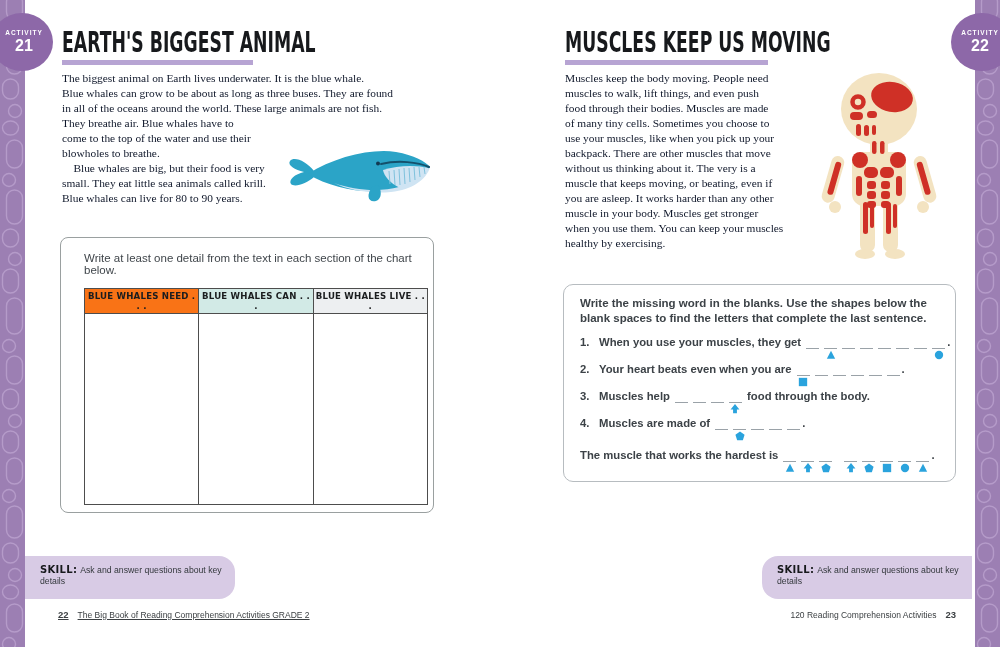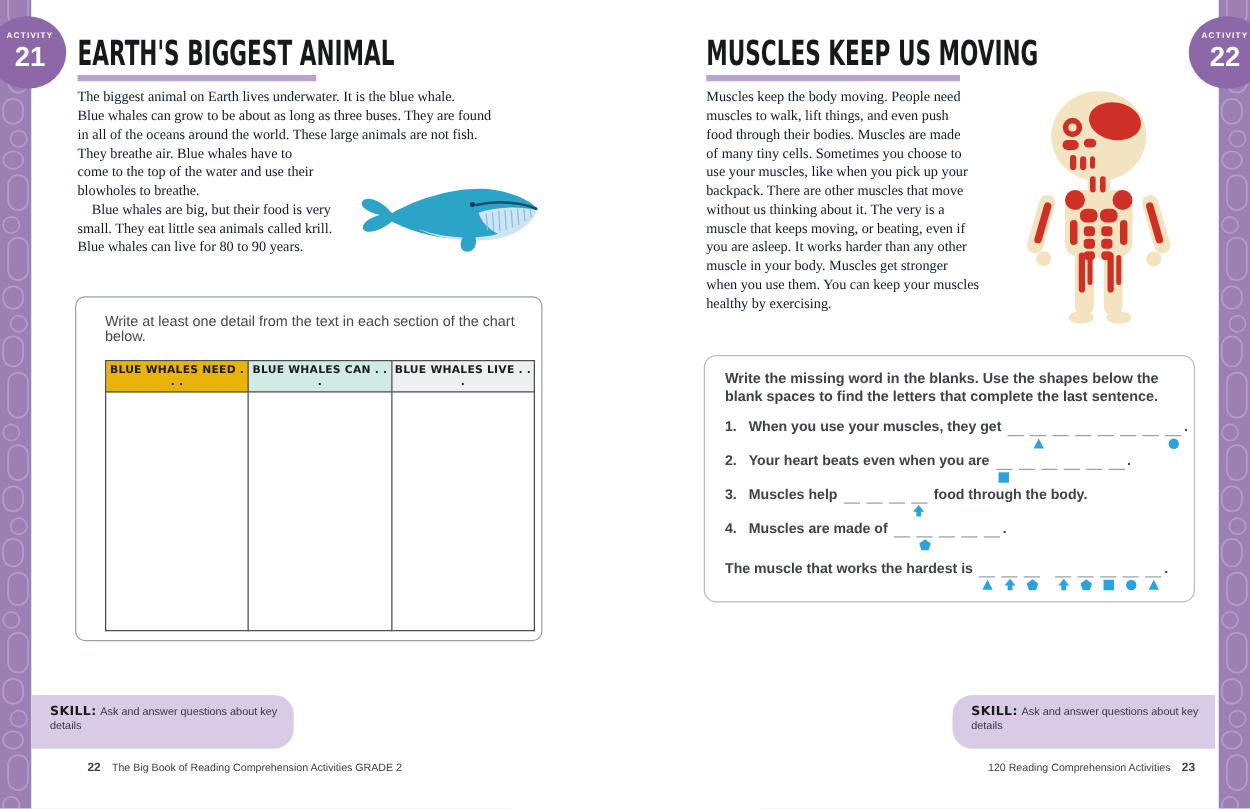--- a/index.html
+++ b/index.html
@@ -8,21 +8,21 @@
   
   .bar{position:absolute;top:0;width:25px;height:647px;background:#9c7fb3;}
   #bar-left{left:0;} #bar-right{left:975px;}
   .bar svg{position:absolute;left:0;top:0;}
   
   .badge{position:absolute;width:58px;height:58px;border-radius:50%;background:#8d68a8;color:#fff;
          display:flex;flex-direction:column;align-items:center;justify-content:center;z-index:3;}
   #badge-21{left:-9px;top:13px;padding-left:4px;}
   #badge-22{left:951px;top:13px;padding-right:4px;}
   .badge .al{font-size:6.5px;font-weight:bold;letter-spacing:1px;}
-  .badge .an{font-size:22px;font-weight:bold;margin-top:1px;}
+  .badge .an{font-size:16px;font-weight:bold;margin-top:1px;}
   
   .title{position:absolute;top:27px;font-family:"DejaVu Sans", sans-serif;font-weight:800;
          font-size:24px;color:#17191c;letter-spacing:0px;transform:scale(0.72,1.15);
          transform-origin:left top;white-space:nowrap;}
   #title-left{left:62px;} #title-right{left:565px;}
   .title-rule{position:absolute;top:60px;height:5px;background:#b7a4d3;}
   #rule-left{left:62px;width:191px;} #rule-right{left:565px;width:203px;}
   
   .para{position:absolute;color:#0f172a;}
   #para-left{left:62px;top:71px;} #para-right{left:565px;top:71px;}
@@ -54,21 +54,21 @@
   .dot{padding-top:1px;margin-left:2px;}
   
   .skill{position:absolute;top:556px;width:210px;height:43px;background:#d8cbe5;box-sizing:border-box;
          padding:8px 10px 0 15px;font-size:8.7px;line-height:11px;color:#33383c;}
   #skill-left{left:25px;border-radius:0 16px 16px 0;}
   #skill-right{left:762px;border-radius:16px 0 0 16px;}
   .skill .sl{font-family:"DejaVu Sans", sans-serif;font-weight:bold;font-size:10px;letter-spacing:.3px;
              color:#17191c;margin-right:3px;}
   
   .footer{position:absolute;top:609px;font-size:8.5px;color:#3c4043;}
-  #footer-left{left:70px;}
+  #footer-left{left:58px;text-decoration:underline;}
   #footer-right{left:563px;width:393px;text-align:right;}
   .pgnum{font-weight:bold;font-size:9.5px;}
   #footer-left .pgnum{margin-right:9px;} #footer-right .pgnum{margin-left:9px;}
 </style>
 </head>
 <body>
 
 <div id="spread">
 
   <div class="bar" id="bar-left">
@@ -239,21 +239,21 @@
       <rect x="66" y="132" width="5" height="32" rx="2.5"></rect>
       <rect x="73" y="134" width="4" height="24" rx="2"></rect>
     </g>
   </svg>
 
   <div id="chart-box">
     <div class="instr">Write at least one detail from the text in each section of the chart below.</div>
     <table class="chart">
       <thead>
           <tr id="chart-head-row">
-            <th style="background: #eab308; width: 114px;">BLUE WHALES NEED . . .</th>
+            <th style="background: #f97316; width: 114px;">BLUE WHALES NEED . . .</th>
             <th style="background: rgb(210, 234, 230); width: 114px;">BLUE WHALES CAN . . .</th>
             <th style="background: rgb(237, 239, 241); width: 114px;">BLUE WHALES LIVE . . .</th>
           </tr>
         </thead>
       <tbody>
           <tr id="chart-body-row">
             <td></td>
             <td></td>
             <td></td>
           </tr>

